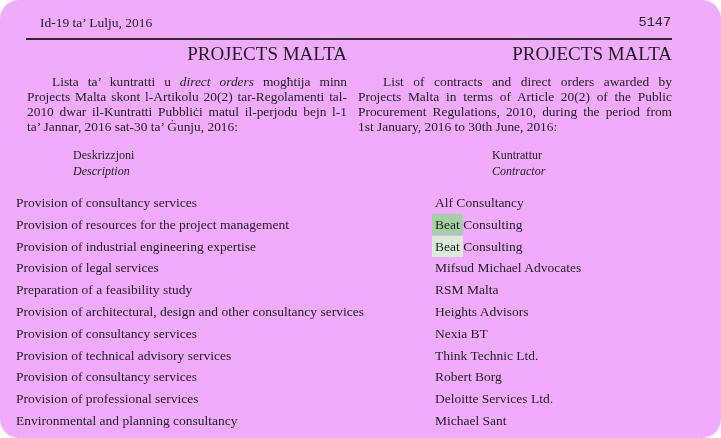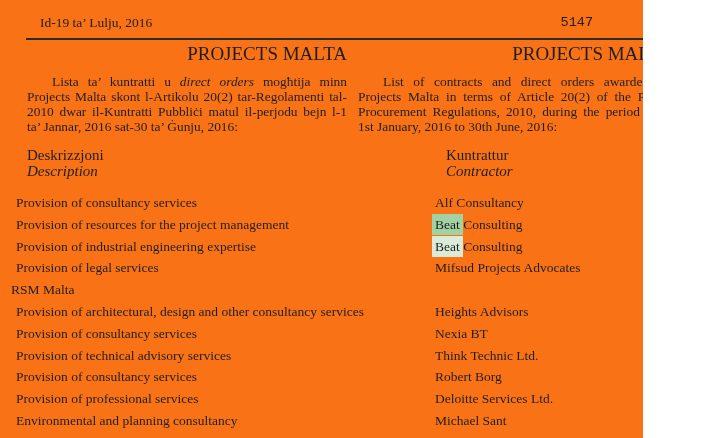--- a/index.html
+++ b/index.html
@@ -2,26 +2,27 @@
 <html><head>
 <meta charset="utf-8">
 <style>
   html, body {
     margin: 0;
     padding: 0;
     background: #ffffff;
   }
   .page {
     position: relative;
-    width: 643px;
+    width: 721px;
     height: 438px;
-    background: #f97316;
+    background: #f0abfc;
     font-family: "Liberation Serif", "DejaVu Serif", serif;
     color: #1e1e1e;
     overflow: hidden;
+    border-radius: 19px;
   }
   .pg-header-date {
     position: absolute;
     left: 40px;
     top: 15px;
     font-size: 13.5px;
     line-height: 15px;
     white-space: nowrap;
   }
   .pg-header-number {
@@ -54,22 +55,23 @@
   .intro {
     margin: 13px 0 0 0;
     font-size: 13.4px;
     line-height: 15px;
     text-align: justify;
     text-indent: 25px;
   }
   .thead {
     position: absolute;
     top: 148px;
-    font-size: 15px;
+    font-size: 12px;
     line-height: 15.5px;
+    margin-left: 46px;
   }
   .thead-left  { left: 27px; }
   .thead-right { left: 446px; }
   .thead .secondary { font-style: italic; }
   .rows {
     position: absolute;
     left: 11px;
     top: 193px;
     width: 666px;
   }
@@ -131,24 +133,25 @@
         <span class="contr"><span style="background-color:#a2d1a2;padding:3px 3px;margin:-3px -3px">Beat</span><span> Consulting</span></span>
       </div>
 
     <div class="trow">
         <span class="desc">Provision of industrial engineering expertise</span>
         <span class="contr"><span style="background-color:#daecd8;padding:3px 3px;margin:-3px -3px">Beat</span><span> Consulting</span></span>
       </div>
 
     <div class="trow">
         <span class="desc">Provision of legal services</span>
-        <span class="contr"><span></span><span>Mifsud Projects Advocates</span></span>
+        <span class="contr"><span></span><span>Mifsud Michael Advocates</span></span>
       </div>
 
     <div class="trow">
+        <span class="desc">Preparation of a feasibility study</span>
         <span class="contr"><span></span><span>RSM Malta</span></span>
       </div>
 
     <div class="trow">
         <span class="desc">Provision of architectural, design and other consultancy services</span>
         <span class="contr"><span></span><span>Heights Advisors</span></span>
       </div>
 
     <div class="trow">
         <span class="desc">Provision of consultancy services</span>

